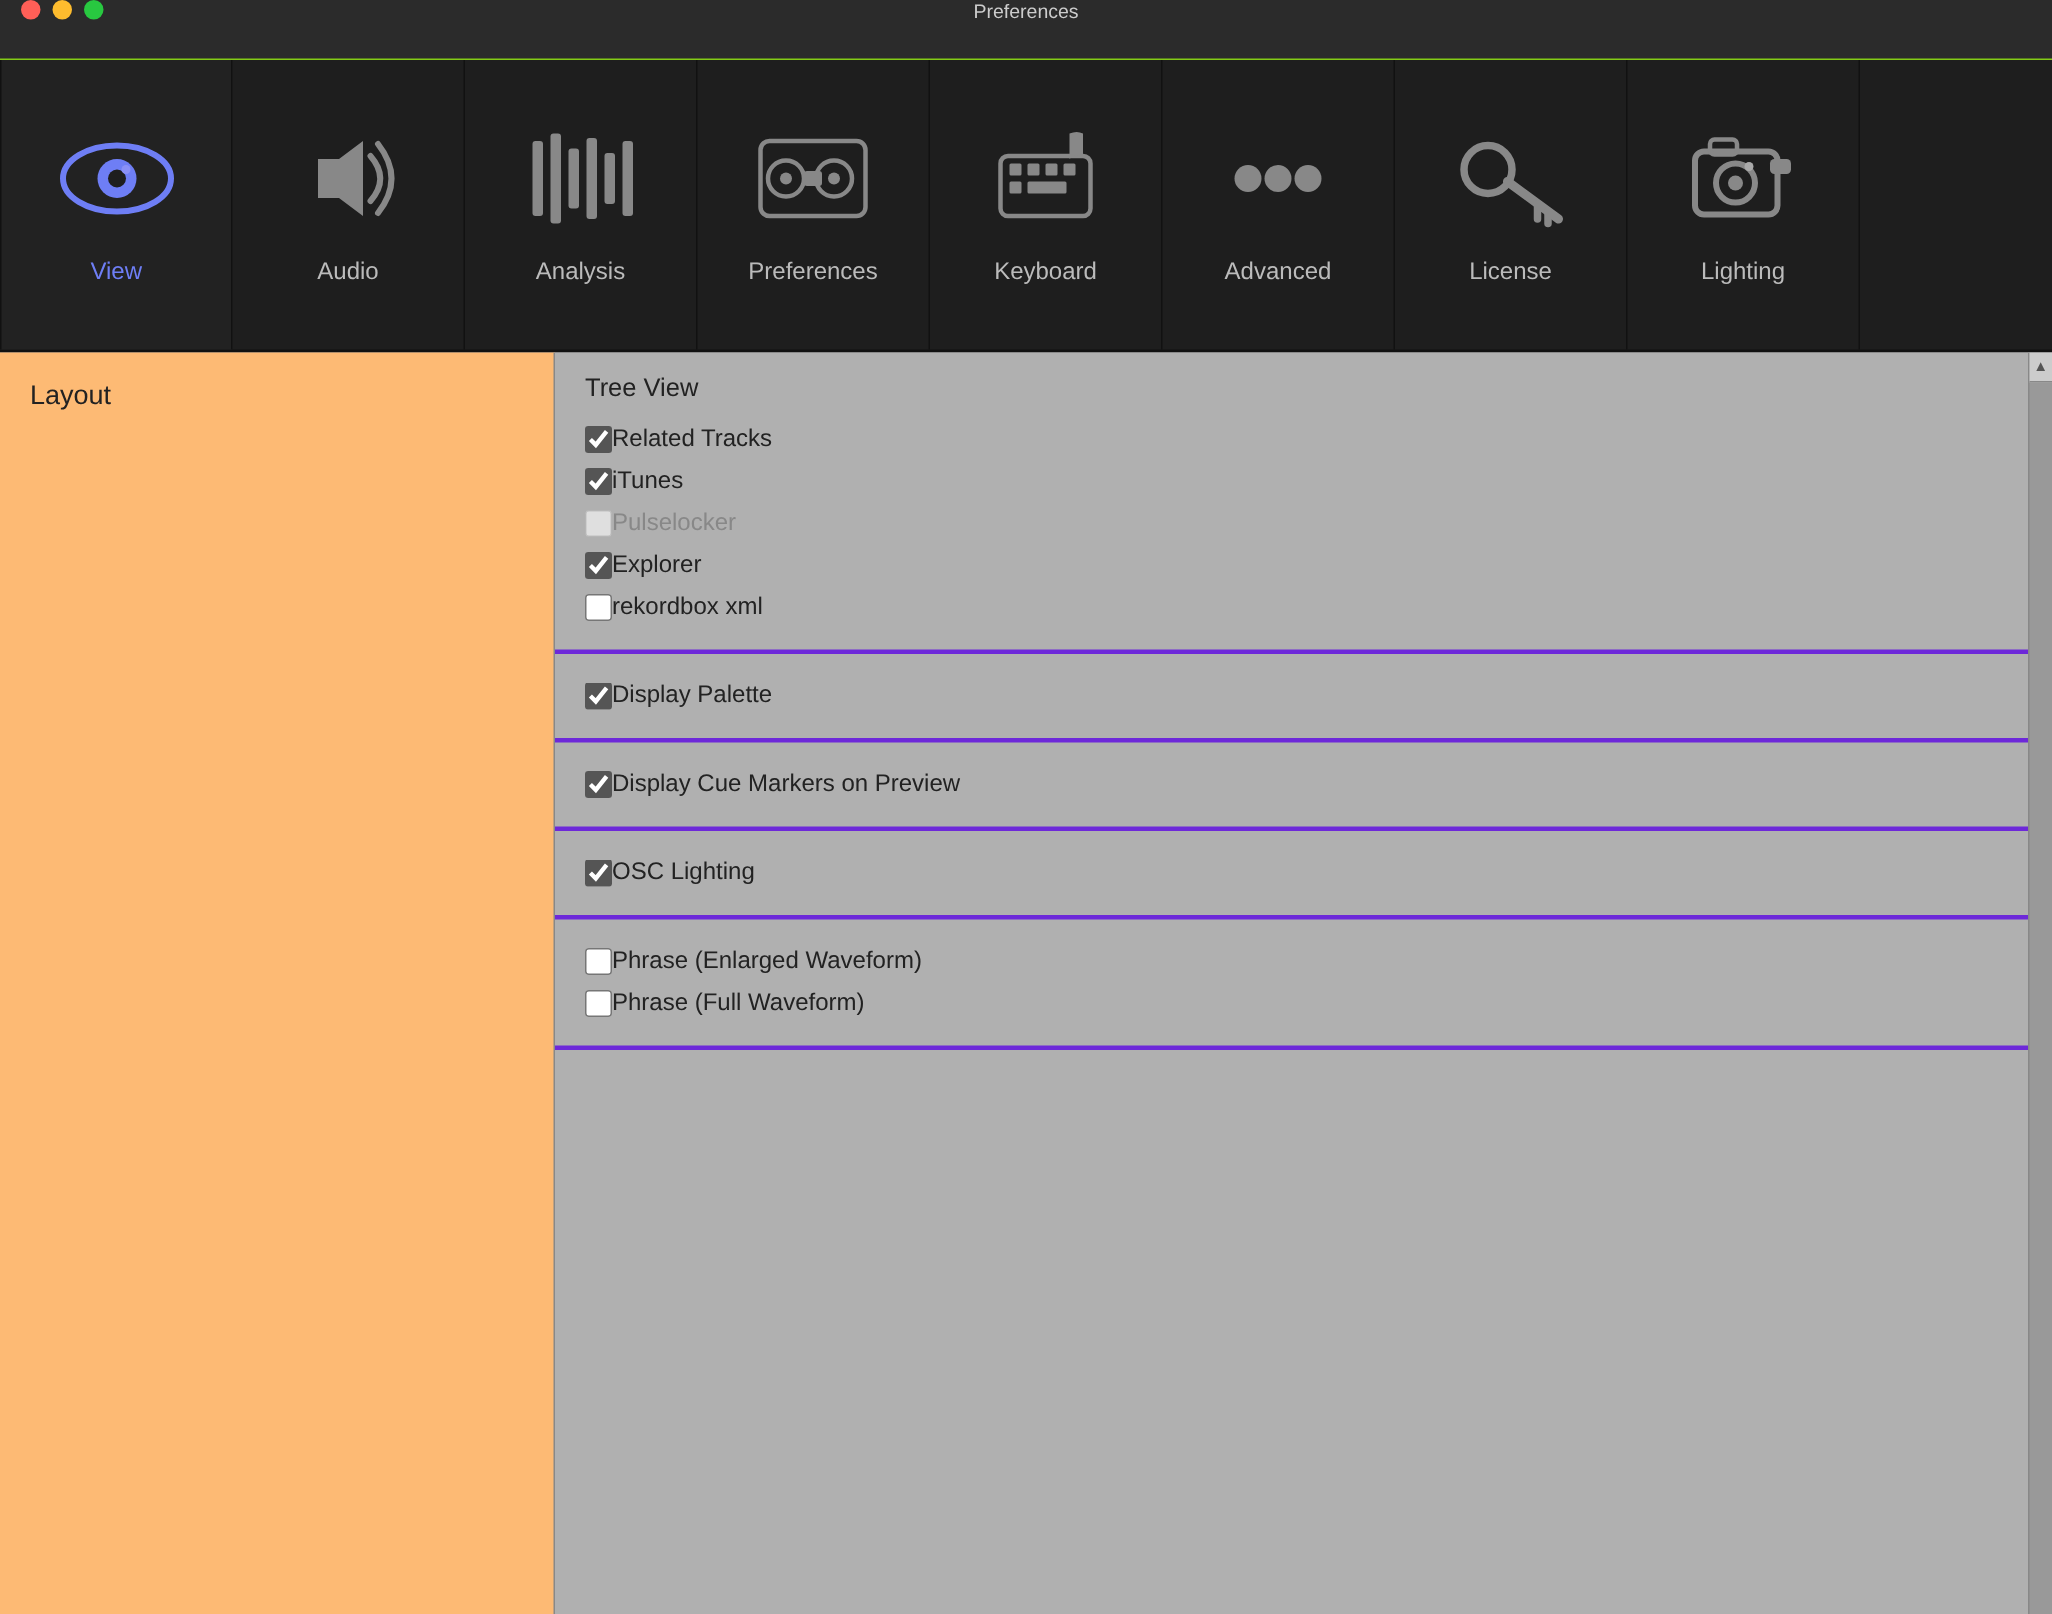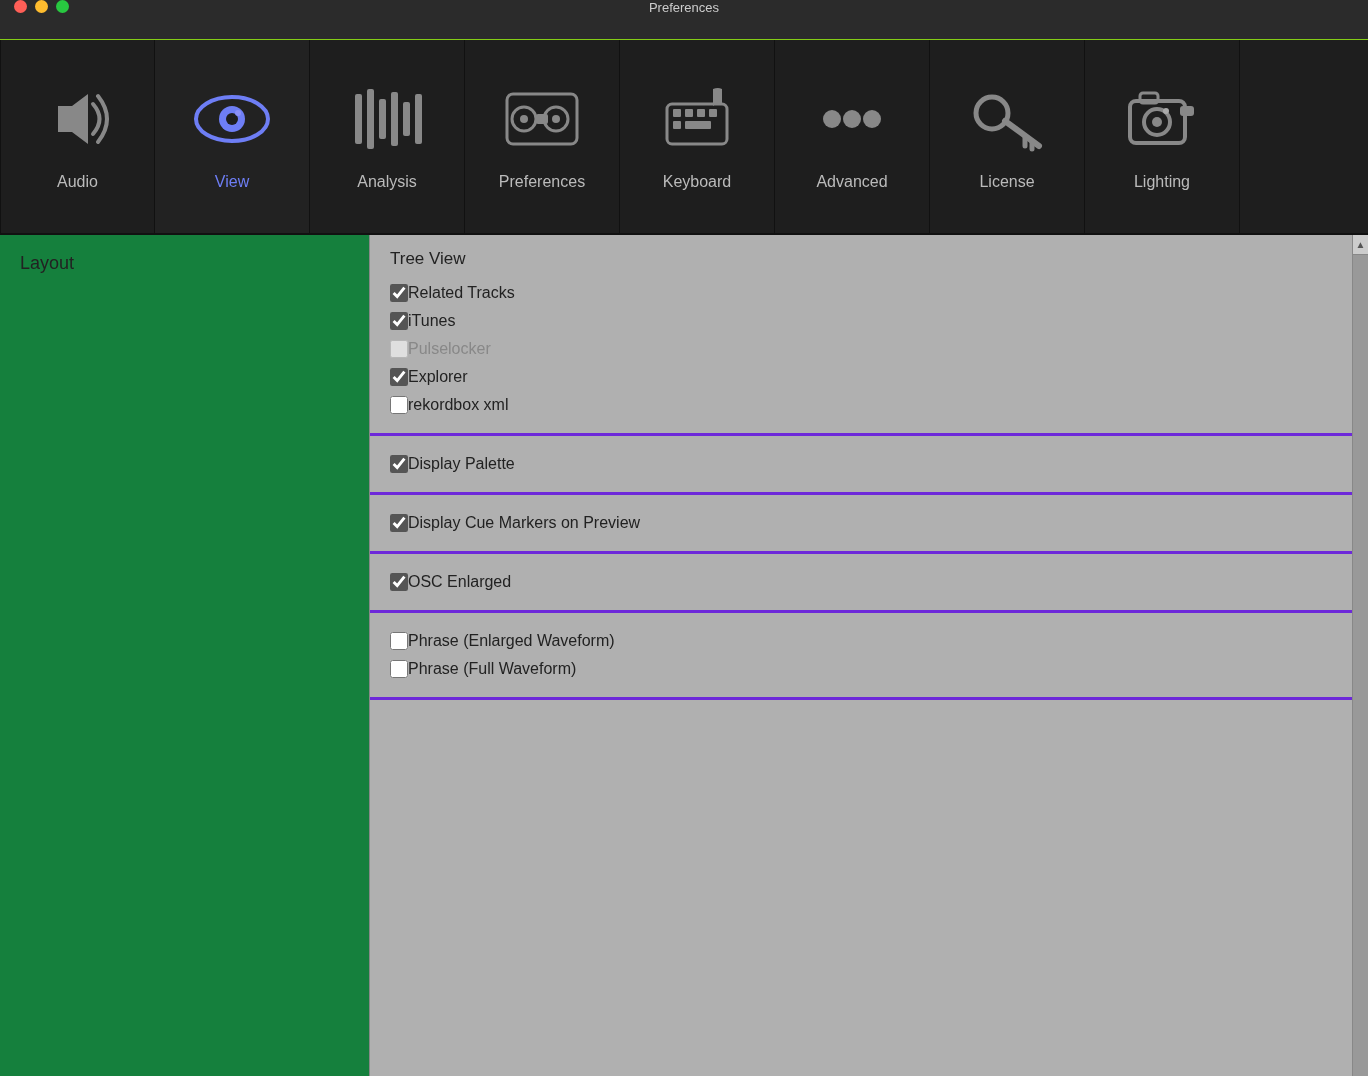--- a/index.html
+++ b/index.html
@@ -89,21 +89,21 @@
     .content-area {
       display: flex;
       height: calc(1076px - 40px - 195px);
       background: #b0b0b0;
     }
 
     
     .sidebar {
       width: 370px;
       min-width: 370px;
-      background: #15803d;
+      background: #fdba74;
       border-right: 1px solid #888;
       padding: 18px 20px;
     }
     .sidebar-title {
       font-size: 18px;
       font-weight: 500;
       color: #222;
     }
 
     
@@ -198,43 +198,43 @@
   <div class="titlebar-buttons">
     <button class="tb-btn tb-close"></button>
     <button class="tb-btn tb-minimize"></button>
     <button class="tb-btn tb-maximize"></button>
   </div>
   <span class="titlebar-title">Preferences</span>
 </div>
 
 <div class="toolbar">
 
-  <div class="toolbar-item">
-    <div class="icon-area">
-      <svg width="80" height="70" viewBox="0 0 80 70">
-
-        <polygon points="20,22 34,22 50,10 50,60 34,48 20,48" fill="#888"></polygon>
-        <path d="M55 20 Q68 35 55 50" fill="none" stroke="#888" stroke-width="4" stroke-linecap="round"></path>
-        <path d="M60 12 Q78 35 60 58" fill="none" stroke="#888" stroke-width="4" stroke-linecap="round"></path>
-      </svg>
-    </div>
-    <span class="item-label">Audio</span>
-  </div>
-
   <div class="toolbar-item active">
     <div class="icon-area">
       <svg width="80" height="60" viewBox="0 0 80 60">
 
         <ellipse cx="40" cy="30" rx="36" ry="22" fill="none" stroke="#6e7ef5" stroke-width="4"></ellipse>
         <circle cx="40" cy="30" r="13" fill="#6e7ef5"></circle>
         <circle cx="40" cy="30" r="6" fill="#1e1e1e"></circle>
         <circle cx="46" cy="24" r="3" fill="#8a90f7"></circle>
       </svg>
     </div>
     <span class="item-label">View</span>
+  </div>
+
+  <div class="toolbar-item">
+    <div class="icon-area">
+      <svg width="80" height="70" viewBox="0 0 80 70">
+
+        <polygon points="20,22 34,22 50,10 50,60 34,48 20,48" fill="#888"></polygon>
+        <path d="M55 20 Q68 35 55 50" fill="none" stroke="#888" stroke-width="4" stroke-linecap="round"></path>
+        <path d="M60 12 Q78 35 60 58" fill="none" stroke="#888" stroke-width="4" stroke-linecap="round"></path>
+      </svg>
+    </div>
+    <span class="item-label">Audio</span>
   </div>
 
   <div class="toolbar-item">
     <div class="icon-area">
       <svg width="80" height="70" viewBox="0 0 80 70">
 
         <rect x="8" y="10" width="7" height="50" fill="#888" rx="2"></rect>
         <rect x="20" y="5" width="7" height="60" fill="#888" rx="2"></rect>
         <rect x="32" y="15" width="7" height="40" fill="#888" rx="2"></rect>
         <rect x="44" y="8" width="7" height="54" fill="#888" rx="2"></rect>
@@ -373,21 +373,21 @@
     <div class="section">
       <div class="checkbox-row">
         <input type="checkbox" id="cb-display-cue" checked="" style="">
         <label for="cb-display-cue">Display Cue Markers on Preview</label>
       </div>
     </div>
 
     <div class="section">
       <div class="checkbox-row">
         <input type="checkbox" id="cb-osc-sampler" checked="" style="">
-        <label for="cb-osc-sampler">OSC Enlarged</label>
+        <label for="cb-osc-sampler">OSC Lighting</label>
       </div>
     </div>
 
     <div class="section">
       <div class="checkbox-row">
         <input type="checkbox" id="cb-phrase-enlarged" style="">
         <label for="cb-phrase-enlarged">Phrase (Enlarged Waveform)</label>
       </div>
       <div class="checkbox-row">
         <input type="checkbox" id="cb-phrase-full" style="">

